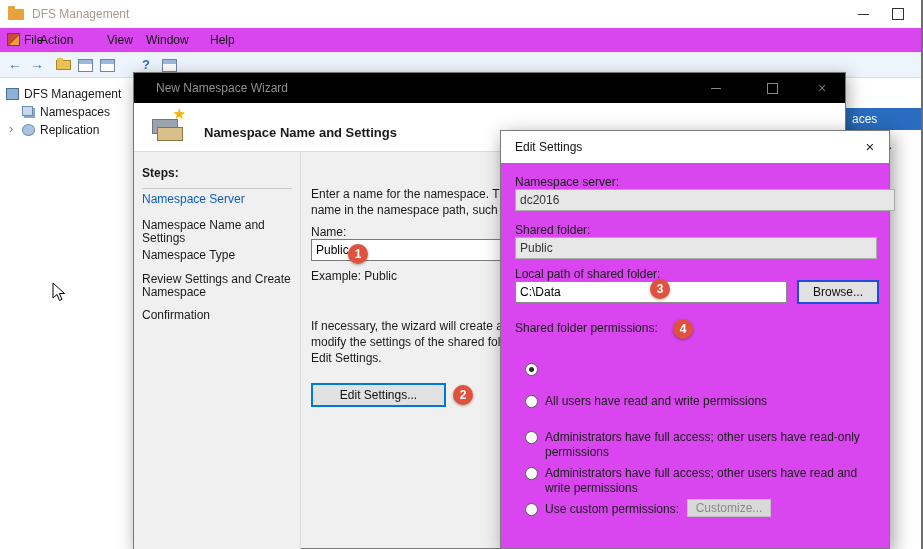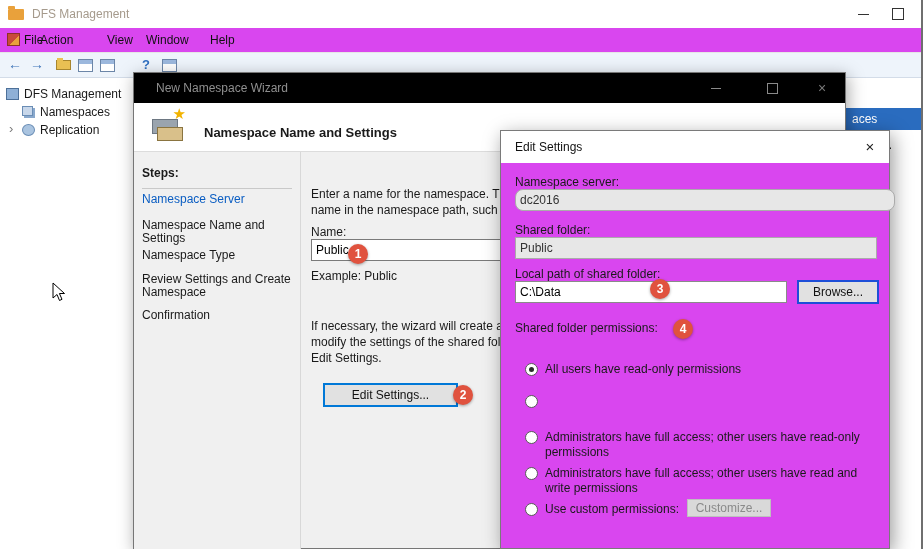--- a/index.html
+++ b/index.html
@@ -68,21 +68,21 @@
   .wiz-htitle { position:absolute; left:70px; top:22px; font-weight:bold; font-size:13px; }
   .wiz-steps { position:absolute; left:0; top:79px; width:167px; height:397px; background:#f0f0f0; border-right:1px solid #d8d8d8; }
   .steps-title { position:absolute; left:8px; top:14px; font-weight:bold; }
   .steps-rule { position:absolute; left:8px; top:36px; width:150px; border-top:1px solid #c9c9c9; }
   .step { position:absolute; left:8px; width:153px; line-height:13px; }
   .step.visited { color:#0a5dc2; }
   .wiz-main { position:absolute; left:168px; top:79px; right:0; bottom:0; background:#f0f0f0; }
   .wm-text { position:absolute; white-space:nowrap; }
   .name-input { position:absolute; left:9px; top:87px; width:200px; height:22px; background:#fff;
     border:1px solid #7a7a7a; font:12px "Liberation Sans","DejaVu Sans",sans-serif; padding:0 4px; }
-  .wiz-button { position:absolute; left:21px; top:231px; width:135px; height:24px; background:#e1e1e1;
+  .wiz-button { position:absolute; left:9px; top:231px; width:135px; height:24px; background:#e1e1e1;
     border:2px solid #0078d7; font:12px "Liberation Sans","DejaVu Sans",sans-serif; color:#111; }
 
   
   .edit-dialog { position:absolute; left:500px; top:130px; width:390px; height:419px; background:#d946ef;
     border:1px solid #7a7a7a; box-shadow:3px 5px 18px rgba(0,0,0,.4); z-index:30; }
   .ed-titlebar { position:absolute; left:0; top:0; width:100%; height:32px; background:#fff; }
   .ed-title { position:absolute; left:14px; top:9px; color:#111; }
   .ed-close { position:absolute; right:8px; top:5px; width:22px; height:22px; text-align:center; line-height:22px; font-size:15px; color:#222; }
   .ed-label { position:absolute; white-space:nowrap; }
   .ed-input { position:absolute; height:22px; font:12px "Liberation Sans","DejaVu Sans",sans-serif; padding:0 4px; }
@@ -194,37 +194,37 @@
     </div>
   </div>
 
   <div class="edit-dialog">
     <div class="ed-titlebar">
       <span class="ed-title">Edit Settings</span>
       <span class="ed-close">×</span>
     </div>
 
     <span class="ed-label" style="left:14px;top:44px">Namespace server:</span>
-    <input class="ed-input dis" style="left: 14px; top: 58px; width: 380px; border-radius: 8px;" disabled="" value="dc2016">
+    <input class="ed-input dis" style="left: 14px; top: 58px; width: 380px;" disabled="" value="dc2016">
 
     <span class="ed-label" style="left:14px;top:92px">Shared folder:</span>
     <input class="ed-input dis" style="left: 14px; top: 106px; width: 362px;" disabled="" value="Public">
 
     <span class="ed-label" style="left:14px;top:136px">Local path of shared folder:</span>
     <input class="ed-input lit" style="left: 14px; top: 150px; width: 272px;" value="C:\Data">
     <span class="badge" style="left:149px;top:148px">3</span>
     <button class="ed-btn default" style="left:296px;top:149px;width:82px;height:24px">Browse...</button>
 
     <span class="ed-label" style="left:14px;top:190px">Shared folder permissions:</span>
     <span class="badge" style="left:172px;top:188px">4</span>
 
     <span class="radio checked" style="top:232px"></span>
-    <span class="radio-label" style="top:231px">All users have read-only permissions</span>
 
     <span class="radio" style="top:264px"></span>
+    <span class="radio-label" style="top:263px">All users have read and write permissions</span>
 
     <span class="radio" style="top:300px"></span>
     <span class="radio-label" style="top:299px">Administrators have full access; other users have read-only permissions</span>
 
     <span class="radio" style="top:336px"></span>
     <span class="radio-label" style="top:335px">Administrators have full access; other users have read and write permissions</span>
 
     <span class="radio" style="top:372px"></span>
     <span class="radio-label" style="top:371px;width:140px">Use custom permissions:</span>
     <button class="ed-btn disabled" style="left:186px;top:368px;width:84px;height:18px" disabled="">Customize...</button>

